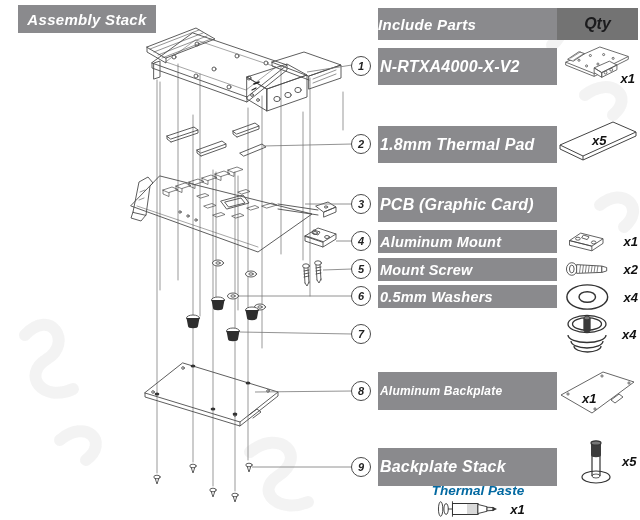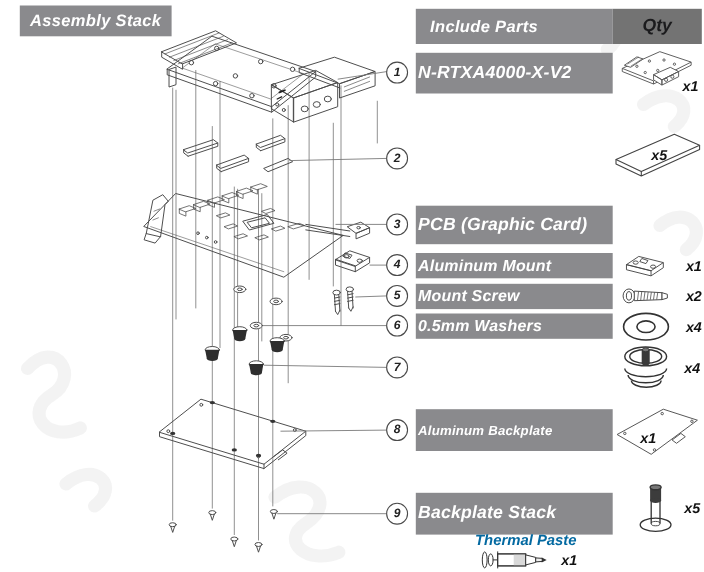--- a/index.html
+++ b/index.html
@@ -12,21 +12,21 @@
   
   .title-box{
     position:absolute;left:18px;top:5px;width:138px;height:28px;background:#8a8a8d;
     color:#fff;font-size:15px;font-weight:700;letter-spacing:.3px;
     display:flex;align-items:center;justify-content:center;z-index:2;
   }
   
   .hdr-parts{
     position:absolute;left:378px;top:8px;width:179px;height:32px;background:#8a8a8d;
     color:#fff;font-size:15px;font-weight:700;letter-spacing:.3px;
-    display:flex;align-items:center;padding-left:13px;box-sizing:border-box;z-index:2;
+    display:flex;align-items:center;box-sizing:border-box;z-index:2;
   }
   .hdr-qty{
     position:absolute;left:557px;top:8px;width:81px;height:32px;background:#737373;
     color:#1b1b1d;font-size:16px;font-weight:700;
     display:flex;align-items:center;justify-content:center;z-index:2;
   }
   
   .label-box{
     position:absolute;left:378px;width:179px;background:#8a8a8d;color:#fff;font-weight:700;
     letter-spacing:.2px;display:flex;align-items:center;padding-left:2px;
@@ -248,20 +248,21 @@
   <div class="circle c2">2</div>
   <div class="circle c3">3</div>
   <div class="circle c4">4</div>
   <div class="circle c5">5</div>
   <div class="circle c6">6</div>
   <div class="circle c7">7</div>
   <div class="circle c8">8</div>
   <div class="circle c9">9</div>
 
   <div class="label-box r1">N-RTXA4000-X-V2</div>
+  <div class="label-box r2">1.8mm Thermal Pad</div>
   <div class="label-box r3">PCB (Graphic Card)</div>
   <div class="label-box r4">Aluminum Mount</div>
   <div class="label-box r5">Mount Screw</div>
   <div class="label-box r6">0.5mm Washers</div>
   <div class="label-box r8">Aluminum Backplate</div>
   <div class="label-box r9">Backplate Stack</div>
 
   <div class="qty-cell q1" style="position:absolute">
     <svg width="74" height="46" viewBox="0 0 78 46">
       <g stroke="#555" stroke-width="0.9" fill="#fff" stroke-linejoin="round">

